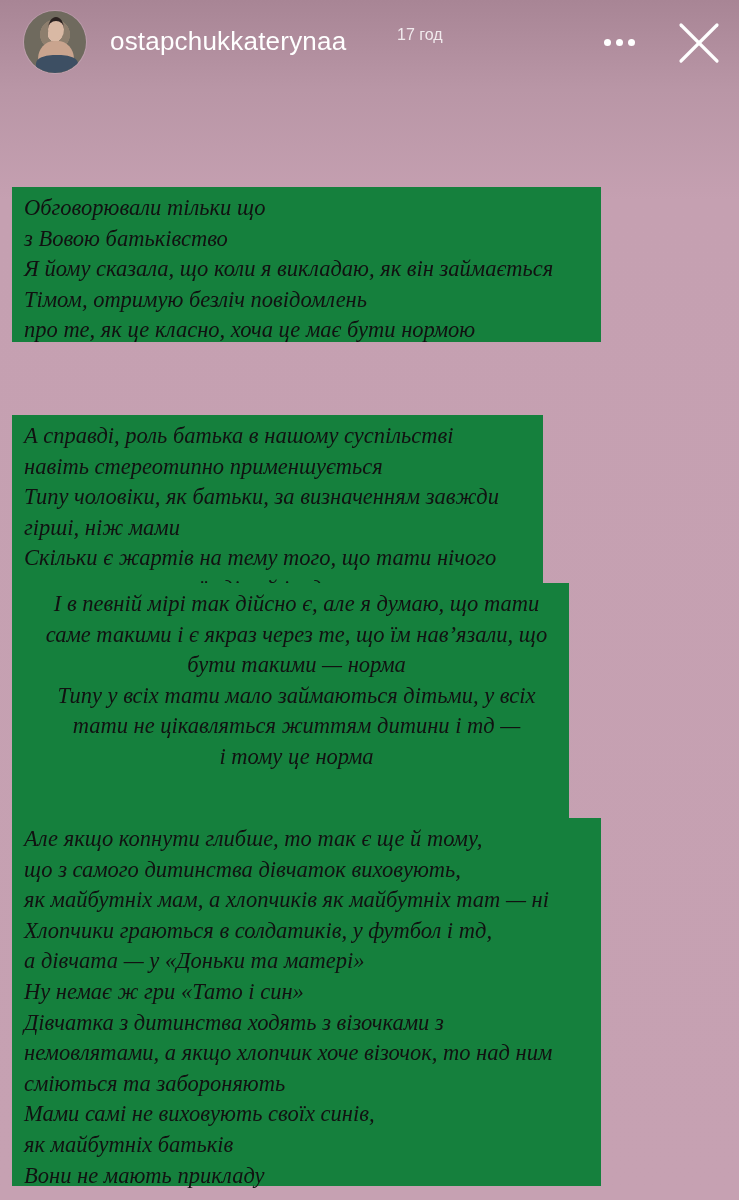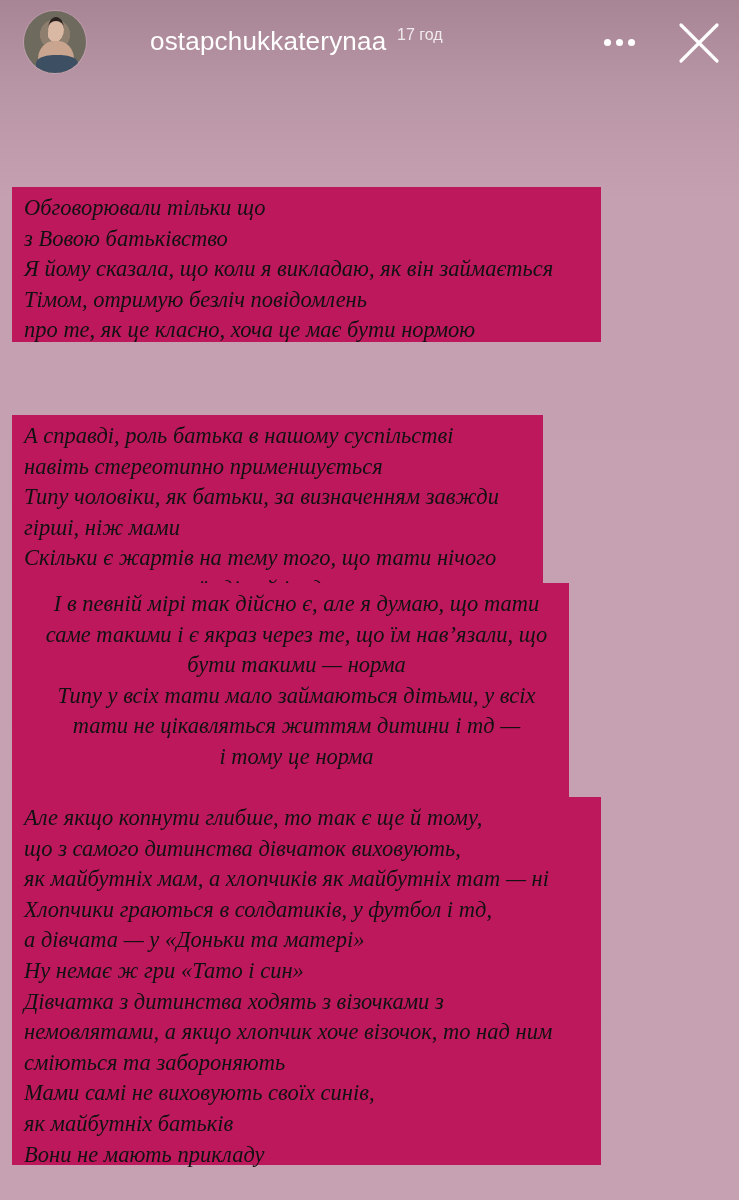--- a/index.html
+++ b/index.html
@@ -21,37 +21,37 @@
   .avatar .dress {
     position: absolute; left: 12px; top: 44px; width: 42px; height: 22px; border-radius: 40% 40% 0 0;
     background: #3d4f63;
   }
   .avatar .head {
     position: absolute; left: 24px; top: 6px; width: 16px; height: 20px; border-radius: 50%;
     background: #d9b9a4; border-top: 4px solid #2b2220;
   }
   .username {
     position: absolute; left: 110px; top: 26px; color: #ffffff;
-    font-family: "Liberation Sans", sans-serif; font-size: 26px; font-weight: 400; letter-spacing: 0.2px; margin-left: 40px;
+    font-family: "Liberation Sans", sans-serif; font-size: 26px; font-weight: 400; letter-spacing: 0.2px;
   }
   .time {
     position: absolute; left: 397px; top: 26px; color: rgba(255,255,255,0.82);
     font-family: "Liberation Sans", sans-serif; font-size: 16px;
   }
   .more {
     position: absolute; left: 602px; top: 32px; width: 36px; height: 20px; cursor: pointer;
   }
   .more span {
     position: absolute; top: 7px; width: 7px; height: 7px; border-radius: 50%; background: #fff;
   }
   .close {
     position: absolute; left: 676px; top: 20px; width: 46px; height: 46px; cursor: pointer;
   }
   .box {
-    position: absolute; left: 12px; background: #be185d; box-sizing: border-box;
+    position: absolute; left: 12px; background: #15803d; box-sizing: border-box;
     padding: 6px 0 0 12px;
   }
   .line {
     display: block; font-family: "Liberation Serif", serif; font-style: italic;
     font-size: 22.5px; line-height: 30.6px; color: #111111; white-space: nowrap;
   }
 </style>
 </head>
 <body>
 
@@ -95,21 +95,21 @@
 
 <div class="box" style="top:583px; width:557px; height:236px;text-align:center;">
   <span class="line">І в певній мірі так дійсно є, але я думаю, що тати</span>
   <span class="line">саме такими і є якраз через те, що їм нав’язали, що</span>
   <span class="line">бути такими — норма</span>
   <span class="line">Типу у всіх тати мало займаються дітьми, у всіх</span>
   <span class="line">тати не цікавляться життям дитини і тд —</span>
   <span class="line">і тому це норма</span>
 </div>
 
-<div class="box" style="top:797px; width:589px; height:368px;">
+<div class="box" style="top:818px; width:589px; height:368px;">
   <span class="line">Але якщо копнути глибше, то так є ще й тому,</span>
   <span class="line">що з самого дитинства дівчаток виховують,</span>
   <span class="line">як майбутніх мам, а хлопчиків як майбутніх тат — ні</span>
   <span class="line">Хлопчики граються в солдатиків, у футбол і тд,</span>
   <span class="line">а дівчата — у «Доньки та матері»</span>
   <span class="line">Ну немає ж гри «Тато і син»</span>
   <span class="line">Дівчатка з дитинства ходять з візочками з</span>
   <span class="line">немовлятами, а якщо хлопчик хоче візочок, то над ним</span>
   <span class="line">сміються та забороняють</span>
   <span class="line">Мами самі не виховують своїх синів,</span>

